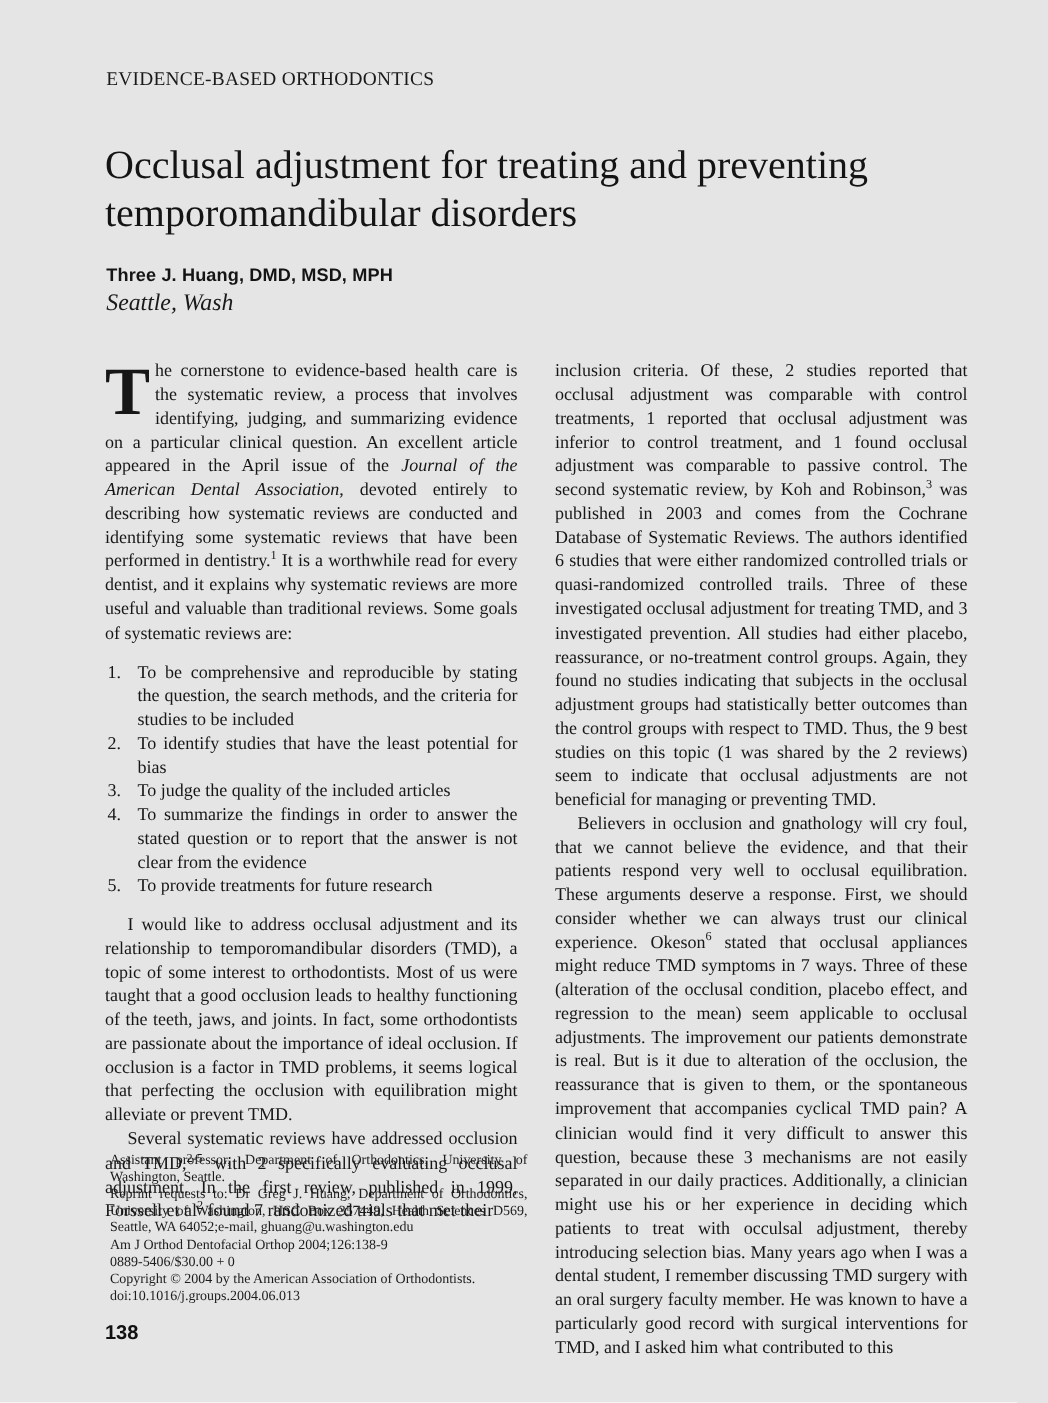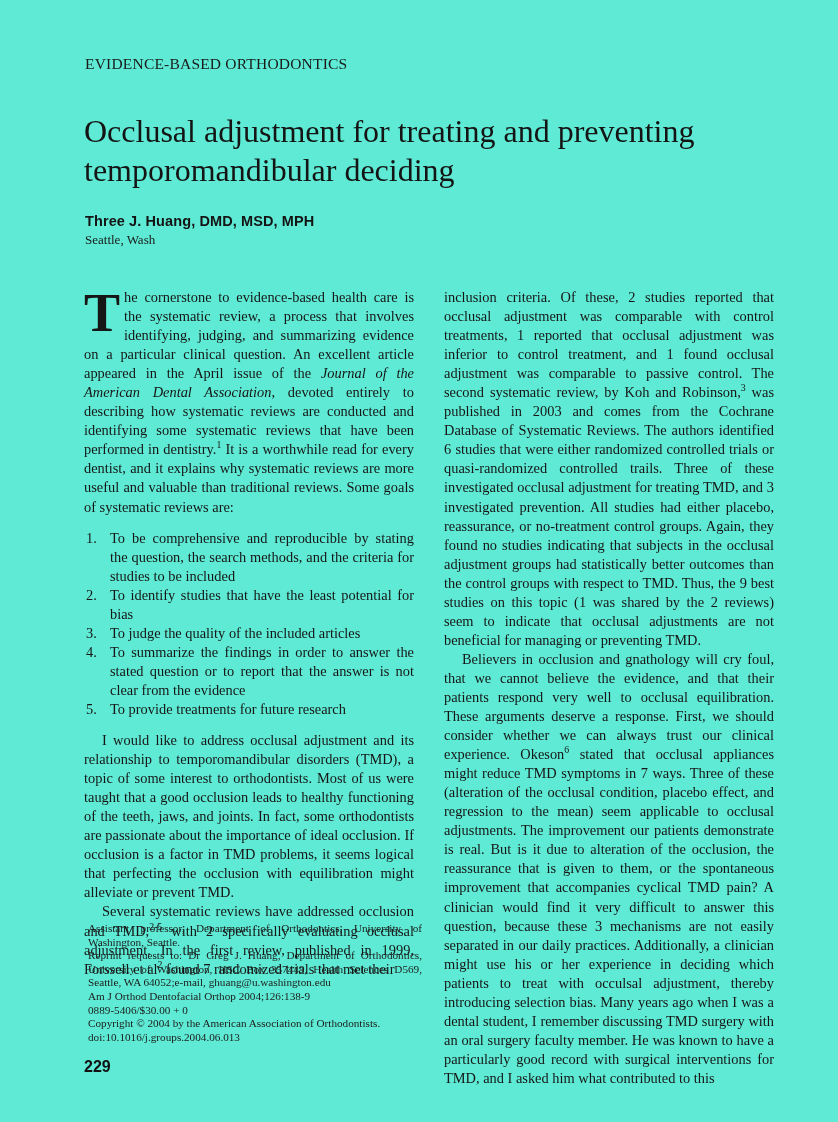--- a/index.html
+++ b/index.html
@@ -5,21 +5,21 @@
 <style>
   html, body {
     margin: 0;
     padding: 0;
     background: #ffffff;
   }
   .page {
     position: relative;
     width: 838px;
     height: 1122px;
-    background: #5eead4;
+    background: #e5e5e5;
     overflow: hidden;
     font-family: "Liberation Serif", "DejaVu Serif", serif;
     color: #161616;
   }
 
   
   .section-head {
     position: absolute;
     left: 85px;
     top: 55px;
@@ -53,21 +53,22 @@
   }
   .byline-author {
     font-family: "Liberation Sans", "DejaVu Sans", sans-serif;
     font-size: 14.5px;
     font-weight: bold;
     color: #141414;
     letter-spacing: 0.1px;
   }
   .byline-affil {
     font-family: "Liberation Serif", "DejaVu Serif", serif;
-    font-size: 13px;
+    font-size: 19px;
+    font-style: italic;
     color: #1a1a1a;
     margin-top: 3px;
   }
 
   
   .col {
     position: absolute;
     width: 330px;
     font-size: 14.4px;
     line-height: 19.05px;
@@ -151,21 +152,21 @@
     color: #111111;
   }
 </style>
 </head>
 <body>
 
 <div class="page">
 
   <div class="section-head">EVIDENCE-BASED ORTHODONTICS</div>
 
-  <h1 class="article-title">Occlusal adjustment for treating and preventing temporomandibular deciding</h1>
+  <h1 class="article-title">Occlusal adjustment for treating and preventing temporomandibular disorders</h1>
 
   <div class="byline">
     <div class="byline-author">Three J. Huang, DMD, MSD, MPH</div>
     <div class="byline-affil">Seattle, Wash</div>
   </div>
 
   <div class="col col-left">
 
     <p class="noindent"><span class="dropcap">T</span><span>he cornerstone to evidence-based health care is the systematic review, a process that involves identifying, judging, and summarizing evidence on a particular clinical question. An excellent article appeared in the April issue of the </span><em>Journal of the American Dental Association</em><span>, devoted entirely to describing how systematic reviews are conducted and identifying some systematic reviews that have been performed in dentistry.</span><sup>1</sup><span> It is a worthwhile read for every dentist, and it explains why systematic reviews are more useful and valuable than traditional reviews. Some goals of systematic reviews are:</span></p>
 
@@ -193,15 +194,15 @@
 
   <div class="footnotes">
     <div class="fn-block">Assistant professor, Department of Orthodontics, University of Washington, Seattle.</div>
     <div class="fn-block">Reprint requests to: Dr Greg J. Huang, Department of Orthodontics, University of Washington, HSC Box 357449, Health Sciences D569, Seattle, WA 64052;e-mail, ghuang@u.washington.edu</div>
     <div class="fn-block">Am J Orthod Dentofacial Orthop 2004;126:138-9</div>
     <div class="fn-block">0889-5406/$30.00 + 0</div>
     <div class="fn-block">Copyright © 2004 by the American Association of Orthodontists.</div>
     <div class="fn-block">doi:10.1016/j.groups.2004.06.013</div>
   </div>
 
-  <div class="folio">229</div>
+  <div class="folio">138</div>
 
 </div>
 
 </body></html>

